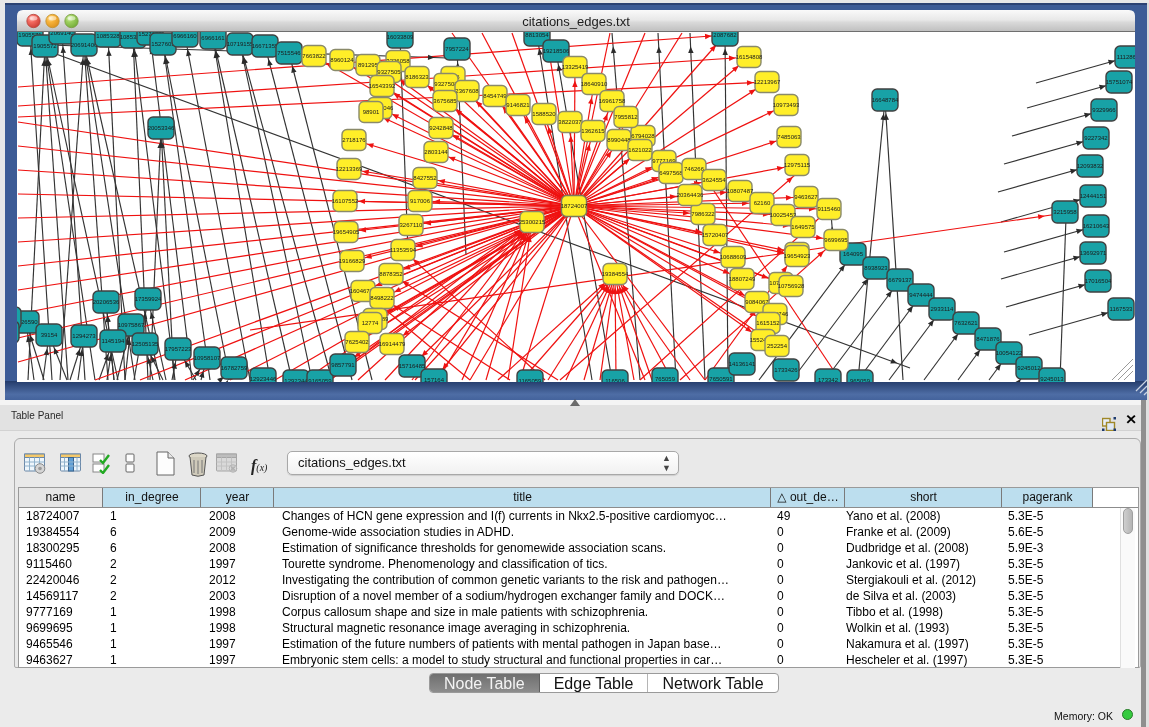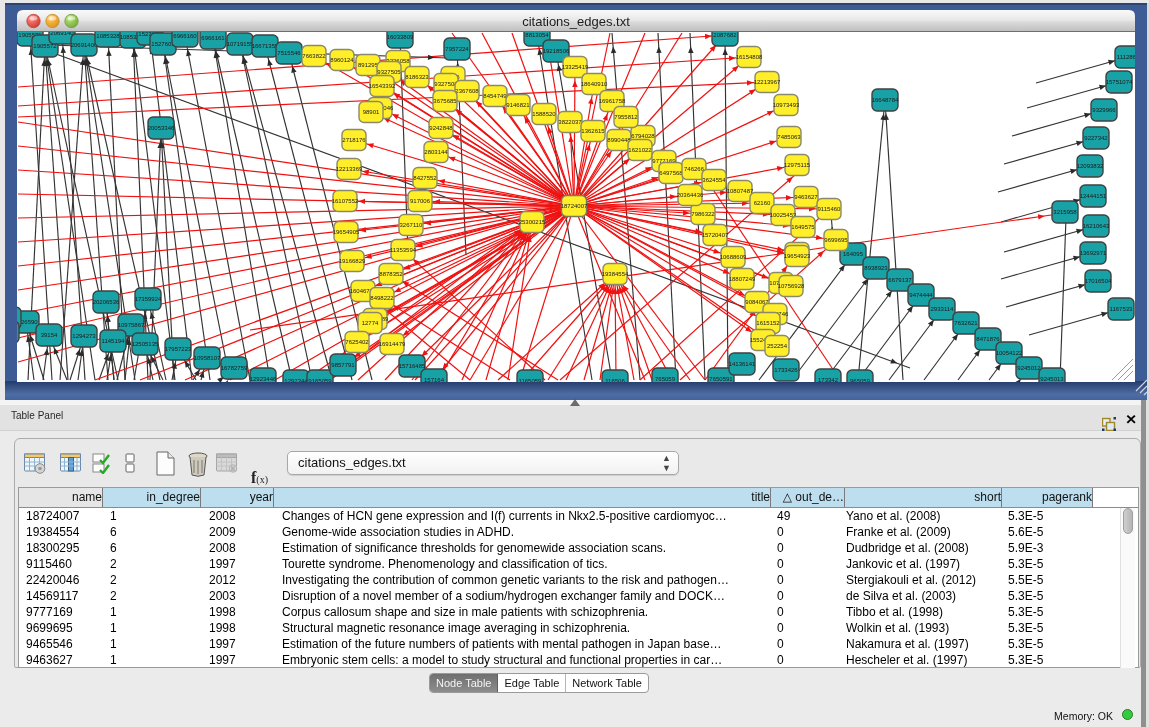--- a/index.html
+++ b/index.html
@@ -10,35 +10,35 @@
 #phead{position:absolute;left:0;top:5px;width:1149px;height:26px;background:#e2e2e2;border-bottom:1px solid #d2d2d2}
 #ptop{position:absolute;left:0;top:0;width:1149px;height:5px;background:#f4f4f4}
 #phead .t{position:absolute;left:11px;top:5px;font-size:10px;color:#2a2a2a}
 #pbox{position:absolute;left:14px;top:38px;width:1127px;height:230px;background:#e9e9e9;border:1px solid #acacac;border-radius:6px 6px 2px 2px}
 #toolbar{position:absolute;left:0;top:0;width:100%;height:48px}
 #combo{position:absolute;left:272px;top:12px;width:392px;height:24px;background:linear-gradient(#fff,#f1f1f1);border:1px solid #a8a8a8;border-radius:5px;box-shadow:0 1px 1px rgba(0,0,0,0.12);font-size:13px;color:#111;line-height:22px;padding-left:10px}
 #combo .ar{position:absolute;right:7px;top:1px;font-size:9px;color:#444;line-height:10px}
 #tbl{position:absolute;left:3px;top:48px;width:1121px;height:181px;background:#fff;border:1px solid #9a9a9a;border-left:1px solid #9a9a9a}
 .hdr{position:absolute;left:0;top:0;width:1074px;height:19px;background:#bcdeee}
 .hdrline{position:absolute;left:0;top:19px;width:1119px;height:1px;background:#8c8c8c}
-.hc{position:absolute;top:0;height:19px;font-size:12px;color:#111;text-align:right;line-height:18px;border-right:1px solid #7a7a7a;overflow:hidden}
+.hc{position:absolute;top:0;height:19px;font-size:12px;color:#111;text-align:center;line-height:18px;border-right:1px solid #7a7a7a;overflow:hidden}
 .body{position:absolute;left:0;top:20px;width:1121px;height:160px;font-size:12px;color:#000}
 .tr{position:relative;height:16px;line-height:16px;white-space:nowrap}
 .c{position:absolute;top:0;height:16px;overflow:hidden}
 .c.name{left:7px;width:80px}
 .c.ind{left:91px;width:90px}
 .c.yr{left:190px;width:70px}
 .c.ttl{left:263px;width:497px}
 .c.od{left:758px;width:70px}
 .c.sh{left:827px;width:157px;}
 .c.pr{left:989px;width:95px}
 #vsb{position:absolute;right:3px;top:20px;width:15px;height:160px;background:#fafafa;border-left:1px solid #e0e0e0}
 #vsb .th{position:absolute;left:2px;top:0px;width:10px;height:26px;background:linear-gradient(90deg,#cfcfcf,#b4b4b4);border:1px solid #9f9f9f;border-radius:5px}
 #tabs{position:absolute;left:429px;top:273px;height:20px;display:flex;border:1px solid #9a9a9a;border-radius:4px;overflow:hidden;background:#fff}
-#tabs .tab{height:20px;line-height:19px;font-size:11px;padding:0 6px;color:#111;border-right:1px solid #b5b5b5}
+#tabs .tab{height:20px;line-height:19px;font-size:16px;padding:0 14px;color:#111;border-right:1px solid #b5b5b5}
 #tabs .tab.sel{background:linear-gradient(#6f6f6f,#909090);color:#f4f4f4;border-right:1px solid #5f5f5f}
 #status{position:absolute;left:0;top:300px;width:1149px;height:27px}
 #status .mem{position:absolute;right:36px;top:10px;font-size:10.5px;color:#111}
 #status .dot{position:absolute;right:16px;top:9px;width:11px;height:11px;border-radius:50%;background:#35cb3f;border:1px solid #2a7a2a}
 #redge{position:absolute;left:1141px;top:400px;width:5px;height:327px;background:#8f8f8f}
 #redge2{position:absolute;left:1146px;top:400px;width:3px;height:327px;background:#e0e0e0}
 .icon{position:absolute;top:12px}
 #divider{position:absolute;left:570px;top:-1px;width:0;height:0;border-left:5px solid transparent;border-right:5px solid transparent;border-bottom:7px solid #4a4a4a;opacity:.8}
 #flt{position:absolute;right:33px;top:12px;width:14px;height:14px}
 #closex{position:absolute;right:12px;top:6px;font-size:14px;font-weight:bold;color:#000;transform:scaleY(0.95)}
@@ -839,21 +839,21 @@
             <path d="M5 6 L7 24 Q13 26.5 19 24 L21 6" fill="#cfcaba" stroke="#555"></path>
             <path d="M9 9v13M13 9.5v13.5M17 9v13" stroke="#777" fill="none"></path>
           </svg>
       <svg class="icon" style="left:200px" width="24" height="24" viewBox="0 0 24 24">
             <rect x="1.5" y="3" width="20" height="17" rx="1" fill="#d9d9d9" stroke="#a5a5a5"></rect>
             <rect x="1.5" y="3" width="20" height="3.5" fill="#bdbdbd" stroke="#a5a5a5"></rect>
             <path d="M1.5 11h20M1.5 15h20M6.5 6.5v13.5M11.5 6.5v13.5M16.5 6.5v13.5" stroke="#c2c2c2" fill="none"></path>
             <circle cx="18" cy="17.5" r="3.8" fill="none" stroke="#b5b5b5"></circle>
             <path d="M16.2 15.7 L19.8 19.3 M19.8 15.7 L16.2 19.3" stroke="#b0b0b0" stroke-width="1.4"></path>
           </svg>
-      <div class="icon" style="left:236px;top:30px;font-family:'Liberation Serif',serif;font-size:16px;color:#222"><b>f</b><span style="font-size:10px">(x)</span></div>
+      <div class="icon" style="left:236px;top:18px;font-family:'Liberation Serif',serif;font-style:italic;font-size:16px;color:#222"><b>f</b><span style="font-size:10px">(x)</span></div>
       <div id="combo">citations_edges.txt<div class="ar">▲<br>▼</div></div>
     </div>
     <div id="tbl">
       <div class="hdr"></div>
           <div class="hdrline"></div>
       <div class="hc" style="left:0;width:84px;background:#e6e6e6">name</div>
       <div class="hc" style="left:85px;width:97px">in_degree</div>
       <div class="hc" style="left:183px;width:72px">year</div>
       <div class="hc" style="left:256px;width:496px">title</div>
       <div class="hc" style="left:753px;width:73px">△ out_de…</div>

